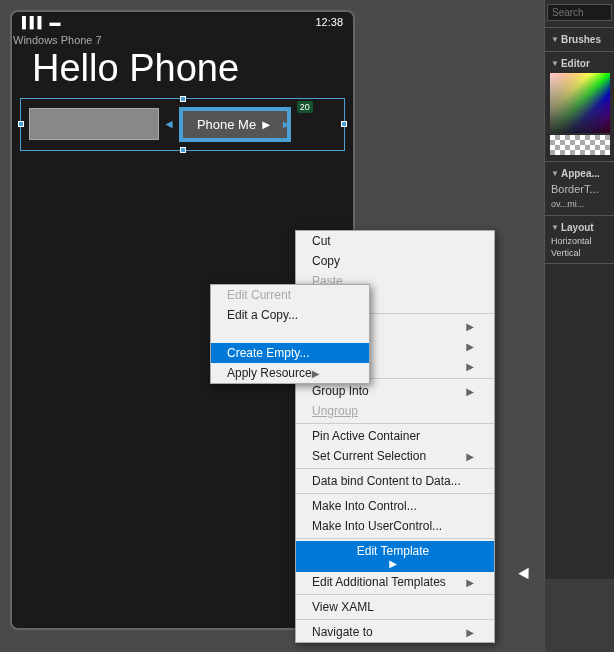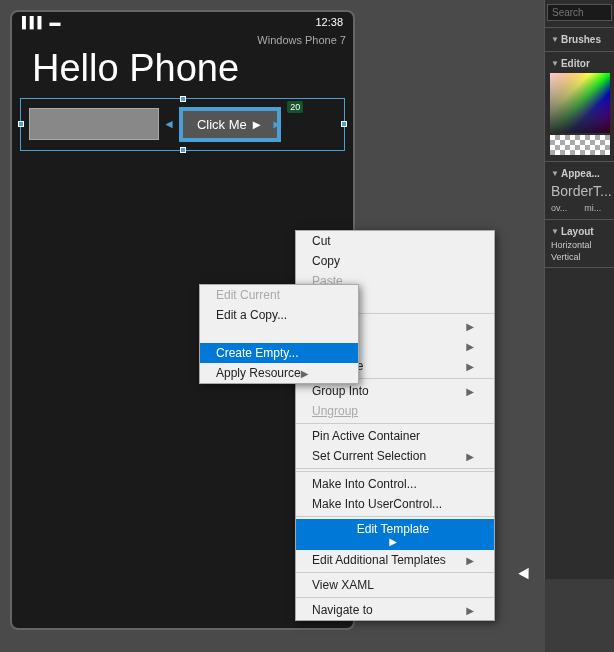--- a/index.html
+++ b/index.html
@@ -43,22 +43,21 @@
       font-size: 11px;
     }
     .phone-signal {
       display: flex;
       align-items: center;
       gap: 4px;
     }
     .phone-title {
       color: #aaa;
       font-size: 11px;
-      padding: 2px 7px;
-      text-align: right;
+      padding: 2px 1px;
     }
     .phone-hello {
       color: #fff;
       font-size: 38px;
       font-weight: 300;
       padding: 0 20px;
       line-height: 1.1;
     }
     .phone-button-area {
       display: flex;
@@ -135,21 +134,21 @@
     }
     .grey-checker {
       width: 60px;
       height: 20px;
       background: repeating-conic-gradient(#aaa 0% 25%, #fff 0% 50%) 0 0 / 10px 10px;
       margin: 2px auto;
     }
 
     .border-t-label {
       color: #bbb;
-      font-size: 14px;
+      font-size: 11px;
       padding: 2px 4px;
     }
     .horiz-label {
       color: #ccc;
       font-size: 9px;
       padding: 1px 4px;
     }
 
     
     .context-menu {
@@ -191,21 +190,21 @@
       color: #666;
       font-size: 10px;
     }
     .menu-item.highlighted .menu-arrow {
       color: #fff;
     }
 
     
     .submenu {
       position: absolute;
-      left: 199px;
+      left: 210px;
       top: 284px;
       background: #f0f0f0;
       border: 1px solid #aaa;
       box-shadow: 2px 2px 8px rgba(0,0,0,0.5);
       z-index: 101;
       width: 160px;
       color: #222;
     }
     .submenu-item {
       padding: 3px 16px;
@@ -262,21 +261,21 @@
       <div style="position:absolute;top:-3px;left:50%;transform:translateX(-50%);width:6px;height:6px;background:#4a9fd4;border:1px solid white;"></div>
       <div style="position:absolute;bottom:-3px;left:50%;transform:translateX(-50%);width:6px;height:6px;background:#4a9fd4;border:1px solid white;"></div>
       <div style="position:absolute;left:-3px;top:50%;transform:translateY(-50%);width:6px;height:6px;background:#4a9fd4;border:1px solid white;"></div>
       <div style="position:absolute;right:-3px;top:50%;transform:translateY(-50%);width:6px;height:6px;background:#4a9fd4;border:1px solid white;"></div>
 
       <div class="phone-button-area">
         <div class="phone-textbox"></div>
 
         <span style="color:#4a9fd4;font-size:12px;">◄</span>
         <div style="position:relative; border:2px solid #4a9fd4;">
-          <button class="phone-btn">Click Me ►</button>
+          <button class="phone-btn">Phone Me ►</button>
           <span style="position:absolute;right:-3px;top:50%;transform:translateY(-50%);color:#4a9fd4;font-size:11px;">►</span>
           
           <span style="position:absolute;top:-8px;right:-24px;background:#14532d;color:white;font-size:9px;padding:1px 3px;border-radius:2px;">20</span>
         </div>
       </div>
     </div>
   </div>
 </div>
 
 <div class="right-panel">
@@ -303,21 +302,21 @@
     </div>
     <div class="grey-checker"></div>
   </div>
 
   <div class="panel-section">
     <div class="panel-section-title">
       <span class="panel-triangle">▼</span>
       <span>Appea...</span>
     </div>
     <div class="border-t-label">BorderT...</div>
-    <div style="display:flex;gap:17px;padding:2px 4px;">
+    <div style="display:flex;gap:0;padding:2px 4px;">
       <span style="color:#bbb;font-size:9px;">ov...</span>
       <span style="color:#bbb;font-size:9px;">mi...</span>
     </div>
   </div>
 
   <div class="panel-section">
     <div class="panel-section-title">
       <span class="panel-triangle">▼</span>
       <span>Layout</span>
     </div>
@@ -374,20 +373,23 @@
   <div class="menu-item">
     <span>Pin Active Container</span>
   </div>
 
   <div class="menu-item">
     <span>Set Current Selection</span>
     <span class="menu-arrow">▶</span>
   </div>
   <div class="menu-separator"></div>
 
+  <div class="menu-item">
+    <span>Data bind Content to Data...</span>
+  </div>
 
   <div class="menu-separator"></div>
 
   <div class="menu-item">
     <span>Make Into Control...</span>
   </div>
 
   <div class="menu-item">
     <span>Make Into UserControl...</span>
   </div>

